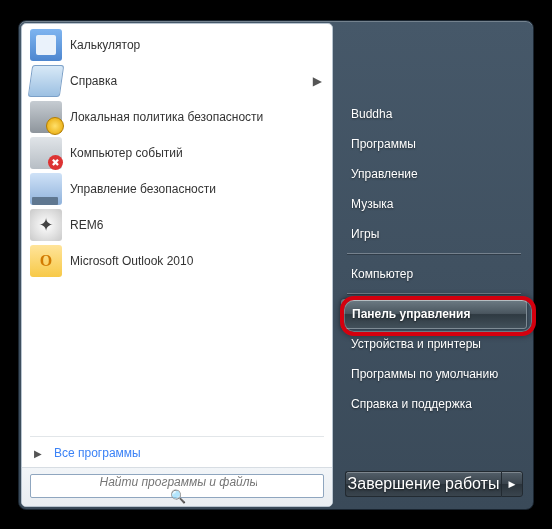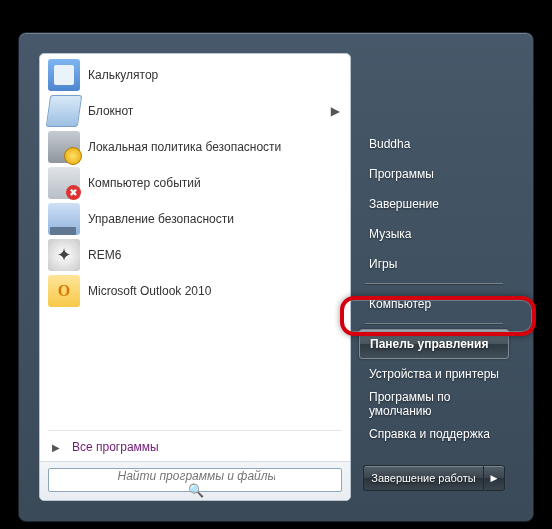--- a/index.html
+++ b/index.html
@@ -9,28 +9,28 @@
     font-size: 12px;
     background: #000;
     position: relative;
   }
   .desktop-bg {
     position: absolute; inset: 0;
     background: #000;
   }
   .start-menu {
     position: absolute;
-    left: 18px; top: 32px;
+    left: 18px; top: 20px;
     width: 516px; height: 490px;
     border-radius: 8px;
     background: linear-gradient(180deg, #465869 0%, #3a4a59 100%);
     box-shadow: 0 4px 20px rgba(0,0,0,0.6), inset 0 1px 0 rgba(255,255,255,0.25);
     display: flex;
     overflow: visible;
-    padding: 20px;
+    padding: 2px;
     border: 1px solid #1a2530;
   }
   .left-panel {
     width: 312px;
     background: #fff;
     border-radius: 5px;
     display: flex;
     flex-direction: column;
     overflow: hidden;
     border: 1px solid #b8c4cf;
@@ -66,21 +66,21 @@
   }
   .all-programs {
     display: flex; align-items: center;
     height: 28px;
     padding: 0 8px 0 12px;
     cursor: pointer;
   }
   .all-programs .arrow {
     width: 20px; color: #555; font-size: 10px;
   }
-  .all-programs .label { color: #701a75; }
+  .all-programs .label { color: #3b82f6; }
   .search-wrap {
     padding: 6px 8px 8px 8px;
     background: linear-gradient(180deg, #f2f5f8, #e9edf1);
     border-top: 1px solid #d7dde3;
   }
   .search-box {
     display: flex;
     align-items: center;
     height: 24px;
     background: #fff;
@@ -146,21 +146,21 @@
   }
   .shutdown-btn {
     flex: 1;
     height: 26px;
     display: flex; align-items: center; justify-content: center;
     background: linear-gradient(180deg, #535f69 0%, #3b454e 48%, #2a333b 52%, #3a454e 100%);
     border: 1px solid #222a31;
     border-right: none;
     border-radius: 3px 0 0 3px;
     color: #fff;
-    font-size: 11px;
+    font-size: 16px;
     text-shadow: 0 1px 2px rgba(0,0,0,0.6);
     cursor: pointer;
     box-shadow: inset 0 1px 0 rgba(255,255,255,0.25);
   }
   .shutdown-arrow {
     width: 22px; height: 26px;
     display: flex; align-items: center; justify-content: center;
     background: linear-gradient(180deg, #535f69 0%, #3b454e 48%, #2a333b 52%, #3a454e 100%);
     border: 1px solid #222a31;
     border-radius: 0 3px 3px 0;
@@ -197,21 +197,21 @@
         <div class="program-icon">
             <div class="ico ico-calc"></div>
           </div>
         <span class="program-label">Калькулятор</span>
       </div>
 
       <div class="program-item">
         <div class="program-icon">
             <div class="ico ico-notepad"></div>
           </div>
-        <span class="program-label">Блокнот</span>
+        <span class="program-label">Справка</span>
         <span class="submenu-arrow">▶</span>
       </div>
 
       <div class="program-item">
         <div class="program-icon">
             <div class="ico ico-secpol"></div>
           </div>
         <span class="program-label">Локальная политика безопасности</span>
       </div>
 
@@ -262,21 +262,21 @@
   <div class="right-panel">
     <div class="right-spacer"></div>
 
     <div class="right-item">
       <span>Buddha</span>
     </div>
     <div class="right-item">
       <span>Программы</span>
     </div>
     <div class="right-item">
-      <span>Завершение</span>
+      <span>Управление</span>
     </div>
     <div class="right-item">
       <span>Музыка</span>
     </div>
     <div class="right-item">
       <span>Игры</span>
     </div>
 
     <div class="right-sep"></div>
 

